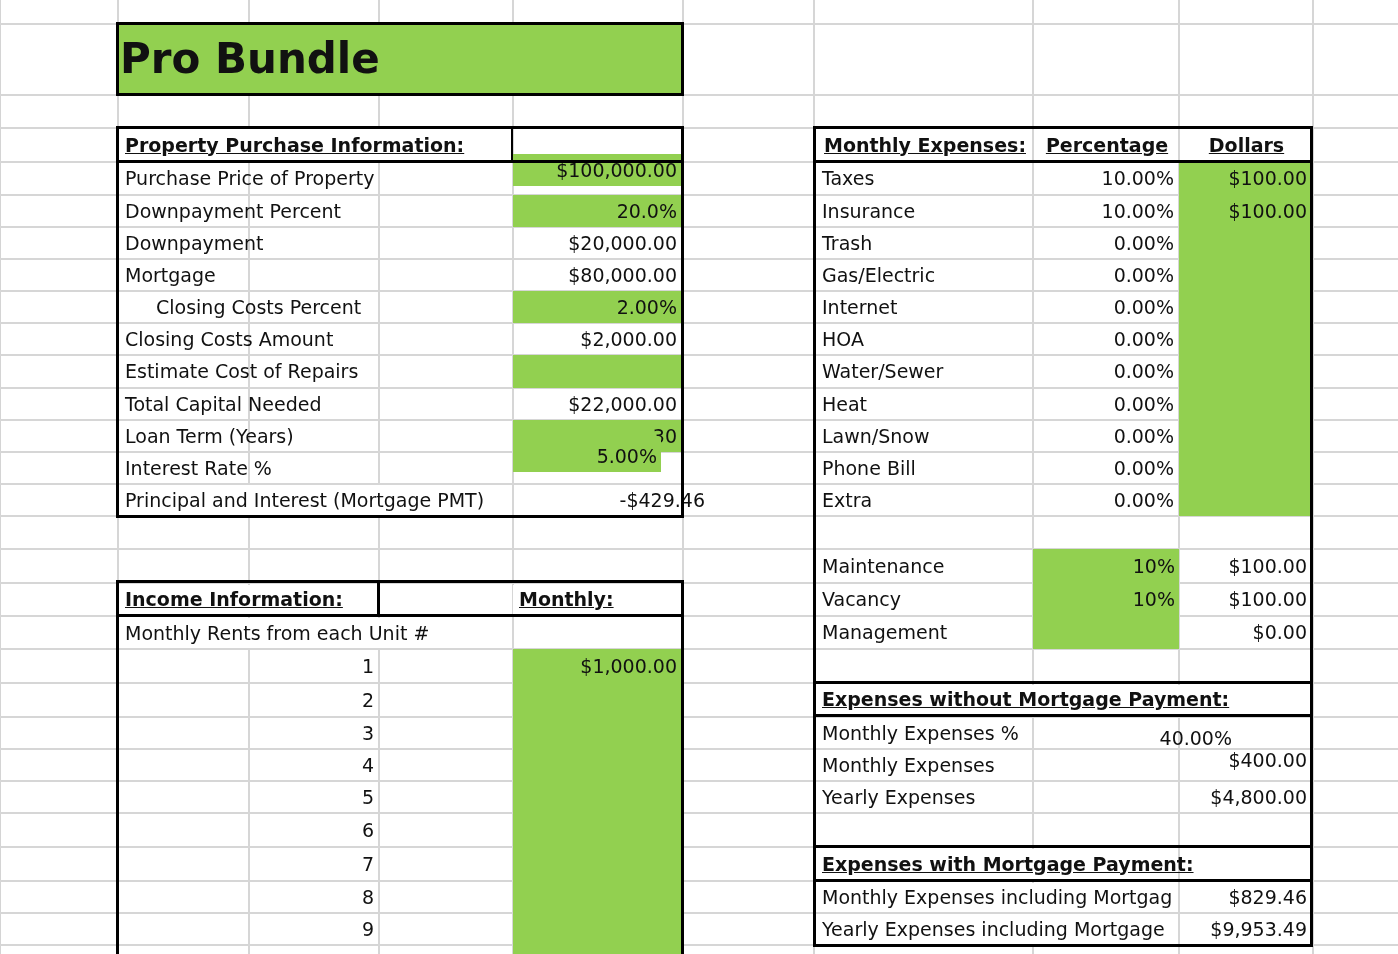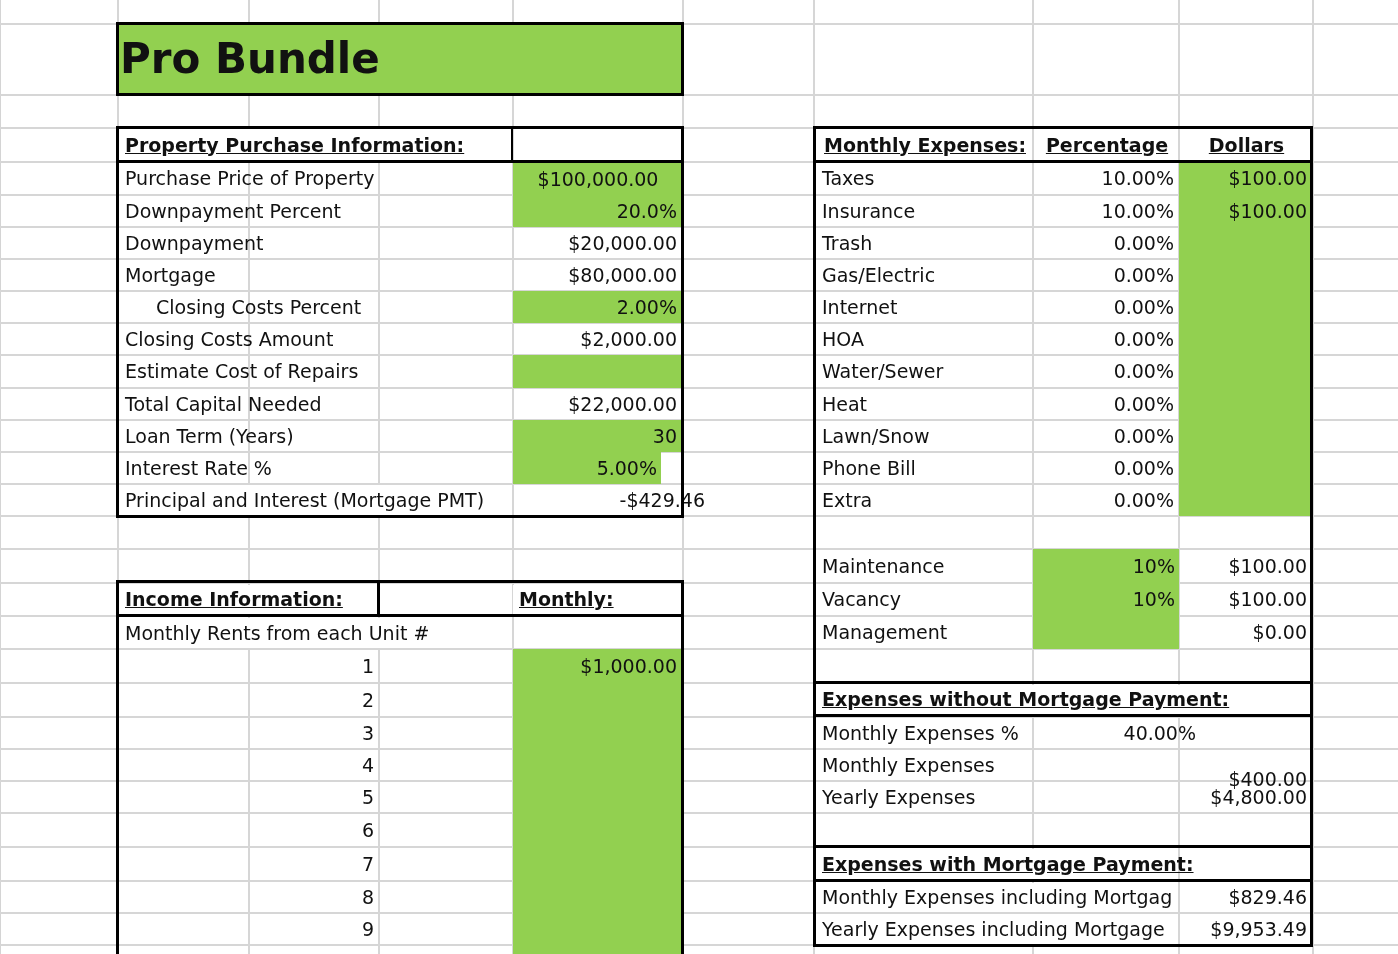--- a/index.html
+++ b/index.html
@@ -76,21 +76,21 @@
 <div class="box" style="left:116px;top:22px;width:568px;height:74px;"></div>
 
 <div class="cell white b" style="left:119px;top:129px;width:392px;height:32px;">
     <span>Property Purchase Information:</span>
   </div>
 <div class="cell white" style="left:514px;top:129px;width:167px;height:32px;"></div>
 
 <div class="cell" style="left:119px;top:163px;width:392px;height:31px;">
     <span>Purchase Price of Property</span>
   </div>
-<div class="cell green r" style="left:513px;top:163px;width:168px;height:32px;justify-content:center;">
+<div class="cell green r" style="left:513px;top:154px;width:168px;height:32px;">
     <span>$100,000.00</span>
   </div>
 
 <div class="cell" style="left:119px;top:196px;width:250px;height:30px;">
     <span>Downpayment Percent</span>
   </div>
 <div class="cell green r" style="left:513px;top:195px;width:168px;height:32px;">
     <span>20.0%</span>
   </div>
 
@@ -139,21 +139,21 @@
 <div class="cell" style="left:119px;top:421px;width:250px;height:30px;">
     <span>Loan Term (Years)</span>
   </div>
 <div class="cell green r" style="left:513px;top:420px;width:168px;height:32px;">
     <span>30</span>
   </div>
 
 <div class="cell" style="left:119px;top:453px;width:250px;height:30px;">
     <span>Interest Rate %</span>
   </div>
-<div class="cell green r" style="left:513px;top:452px;width:148px;height:32px;">
+<div class="cell green r" style="left:513px;top:440px;width:148px;height:32px;">
     <span>5.00%</span>
   </div>
 
 <div class="cell white" style="left:119px;top:485px;width:392px;height:30px;">
     <span>Principal and Interest (Mortgage PMT)</span>
   </div>
 <div class="cell white r" style="left:514px;top:485px;width:167px;height:30px;margin-left:28px;">
     <span>-$429.46</span>
   </div>
 
@@ -390,28 +390,28 @@
     <span>$0.00</span>
   </div>
 
 <div class="cell white b" style="left:816px;top:685px;width:495px;height:29px;">
     <span>Expenses without Mortgage Payment:</span>
   </div>
 
 <div class="cell" style="left:816px;top:718px;width:216px;height:30px;">
     <span>Monthly Expenses %</span>
   </div>
-<div class="cell r" style="left:1056px;top:718px;width:144px;height:30px;">
+<div class="cell r" style="left:1092px;top:718px;width:144px;height:30px;align-items:flex-end;">
     <span>40.00%</span>
   </div>
 
 <div class="cell" style="left:816px;top:750px;width:216px;height:30px;">
     <span>Monthly Expenses</span>
   </div>
-<div class="cell r" style="left:1180px;top:764px;width:131px;height:30px;">
+<div class="cell r" style="left:1180px;top:745px;width:131px;height:30px;">
     <span>$400.00</span>
   </div>
 
 <div class="cell" style="left:816px;top:782px;width:216px;height:30px;">
     <span>Yearly Expenses</span>
   </div>
 <div class="cell r" style="left:1180px;top:782px;width:131px;height:30px;">
     <span>$4,800.00</span>
   </div>
 

